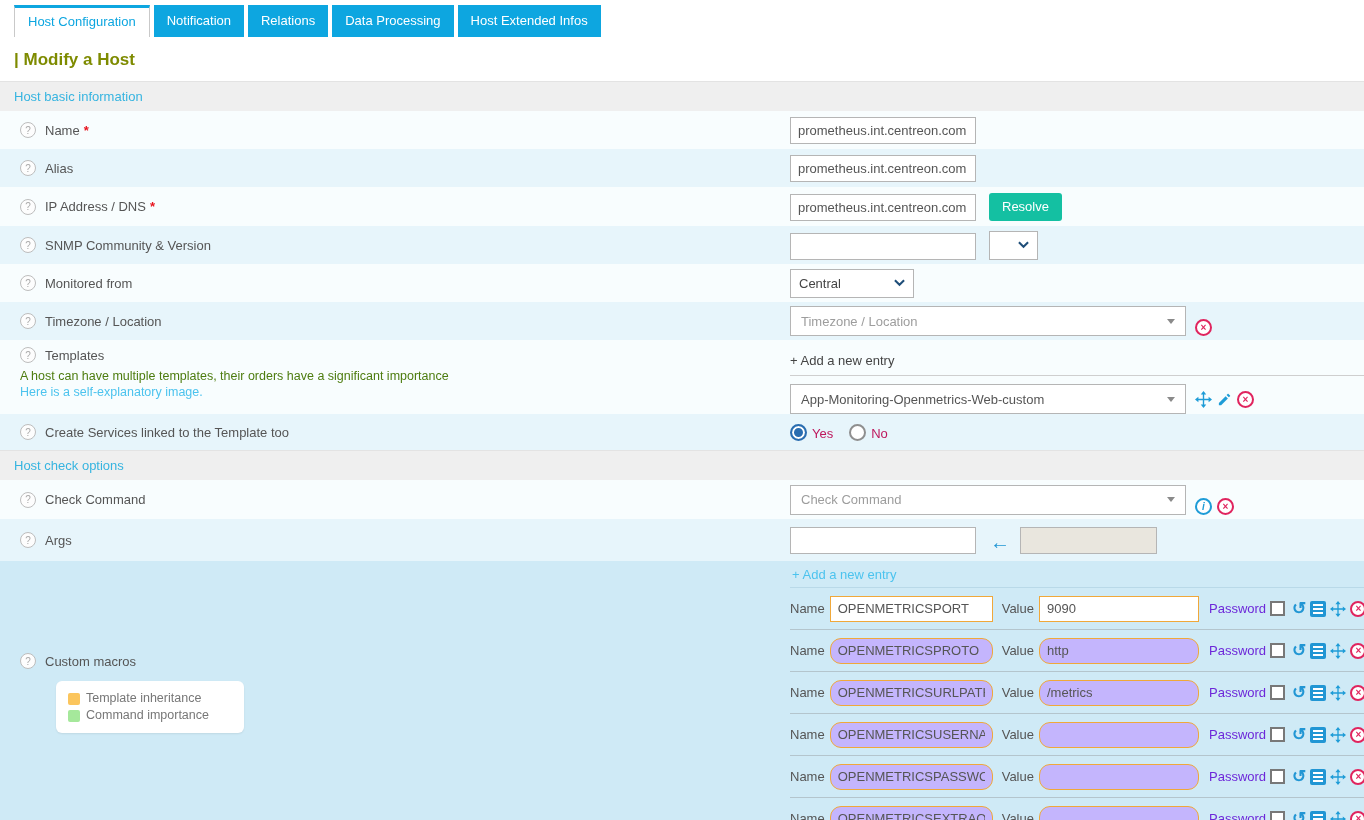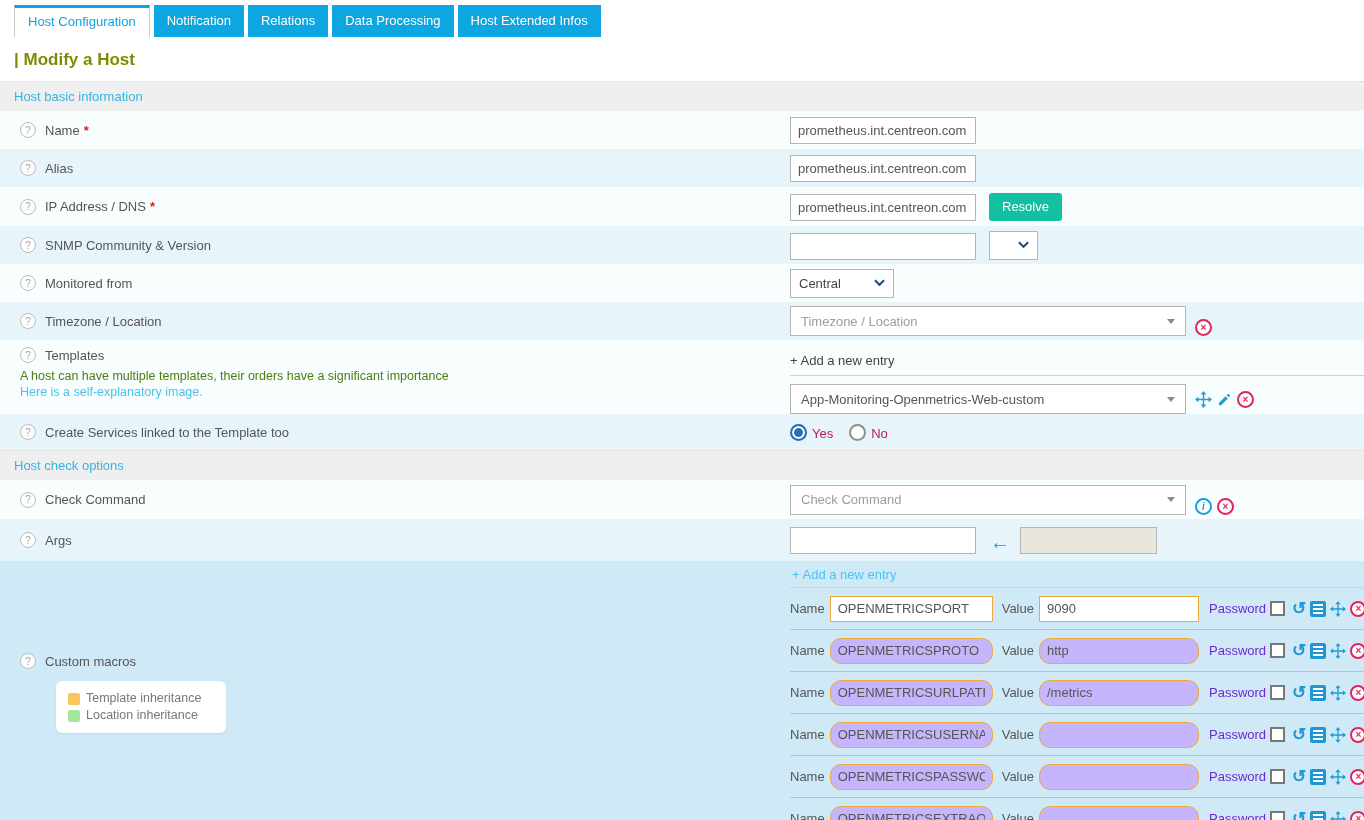--- a/index.html
+++ b/index.html
@@ -71,21 +71,21 @@
   .radio:checked { border-color:#2a6db0; box-shadow:inset 0 0 0 2px #fff, inset 0 0 0 9px #2a6db0; }
   .radio-lbl { margin-right:16px; color:#be185d; }
 
   .arrow-left { color:#2196d4; font-size:20px; font-weight:bold; margin:0 10px 0 14px; }
 
   
   .macros { background:#cfeaf6; display:flex; min-height:275px; }
   .macros-left { flex:0 0 790px; padding:92px 0 0 20px; }
   .macros-label { display:flex; align-items:center; gap:9px; }
   .legend { background:#fff; border-radius:6px; padding:9px 12px; margin:12px 8px 0 36px;
-    width:170px; box-shadow:0 1px 2px rgba(0,0,0,.08); }
+    width:188px; box-shadow:0 1px 2px rgba(0,0,0,.08); }
   .legend-item { display:flex; align-items:center; gap:6px; color:#777; font-size:12.5px; line-height:17px; }
   .legend-swatch { width:12px; height:12px; border-radius:2px; display:inline-block; }
 
   .macros-right { flex:1 1 auto; padding-right:8px; }
   .macro-add { padding:6px 0 5px 2px; border-bottom:1px solid #b9d9e8; color:#4cc3ee; cursor:pointer; }
   .macro-row { display:flex; align-items:center; height:42px; border-bottom:1px solid rgba(130,130,130,.35); }
   .macro-row .mlabel { color:#555; margin-right:5px; }
   .macro-row input.mname { width:163px; }
   .macro-row input.mvalue { width:160px; }
   .macro-row input.morange { height:26px; border:1px solid #f0a83a; background:#fff; padding:0 7px;
@@ -166,21 +166,21 @@
     </span>
   </div>
 </div>
 
 <div class="row base">
   <div class="label-cell">
     <span class="help">?</span>
     <span class="lbl">Monitored from</span>
   </div>
   <div class="field-cell">
-    <span class="nselect" style="width:104px;">
+    <span class="nselect" style="width:124px;">
       <span>Central</span>
       <span class="chev">
         <svg width="11" height="8" viewBox="0 0 12 8">
             <path d="M1 1l5 5 5-5" stroke="#1f4e79" stroke-width="2.2" fill="none"></path>
           </svg>
       </span>
     </span>
   </div>
 </div>
 
@@ -283,21 +283,21 @@
       <span class="help">?</span>
       <span class="lbl">Custom macros</span>
     </div>
     <div class="legend">
       <div class="legend-item">
         <span class="legend-swatch" style="background:#fbc55d;"></span>
         <span>Template inheritance</span>
       </div>
       <div class="legend-item">
         <span class="legend-swatch" style="background:#a5e89b;"></span>
-        <span>Location inheritance</span>
+        <span>Command importance</span>
       </div>
     </div>
   </div>
 
   <div class="macros-right">
     <div class="macro-add">+ Add a new entry</div>
     <div id="macro-rows">
   <div class="macro-row">
     <span class="mlabel">Name</span>
     <input class="morange mname" type="text" value="OPENMETRICSPORT" style="">

